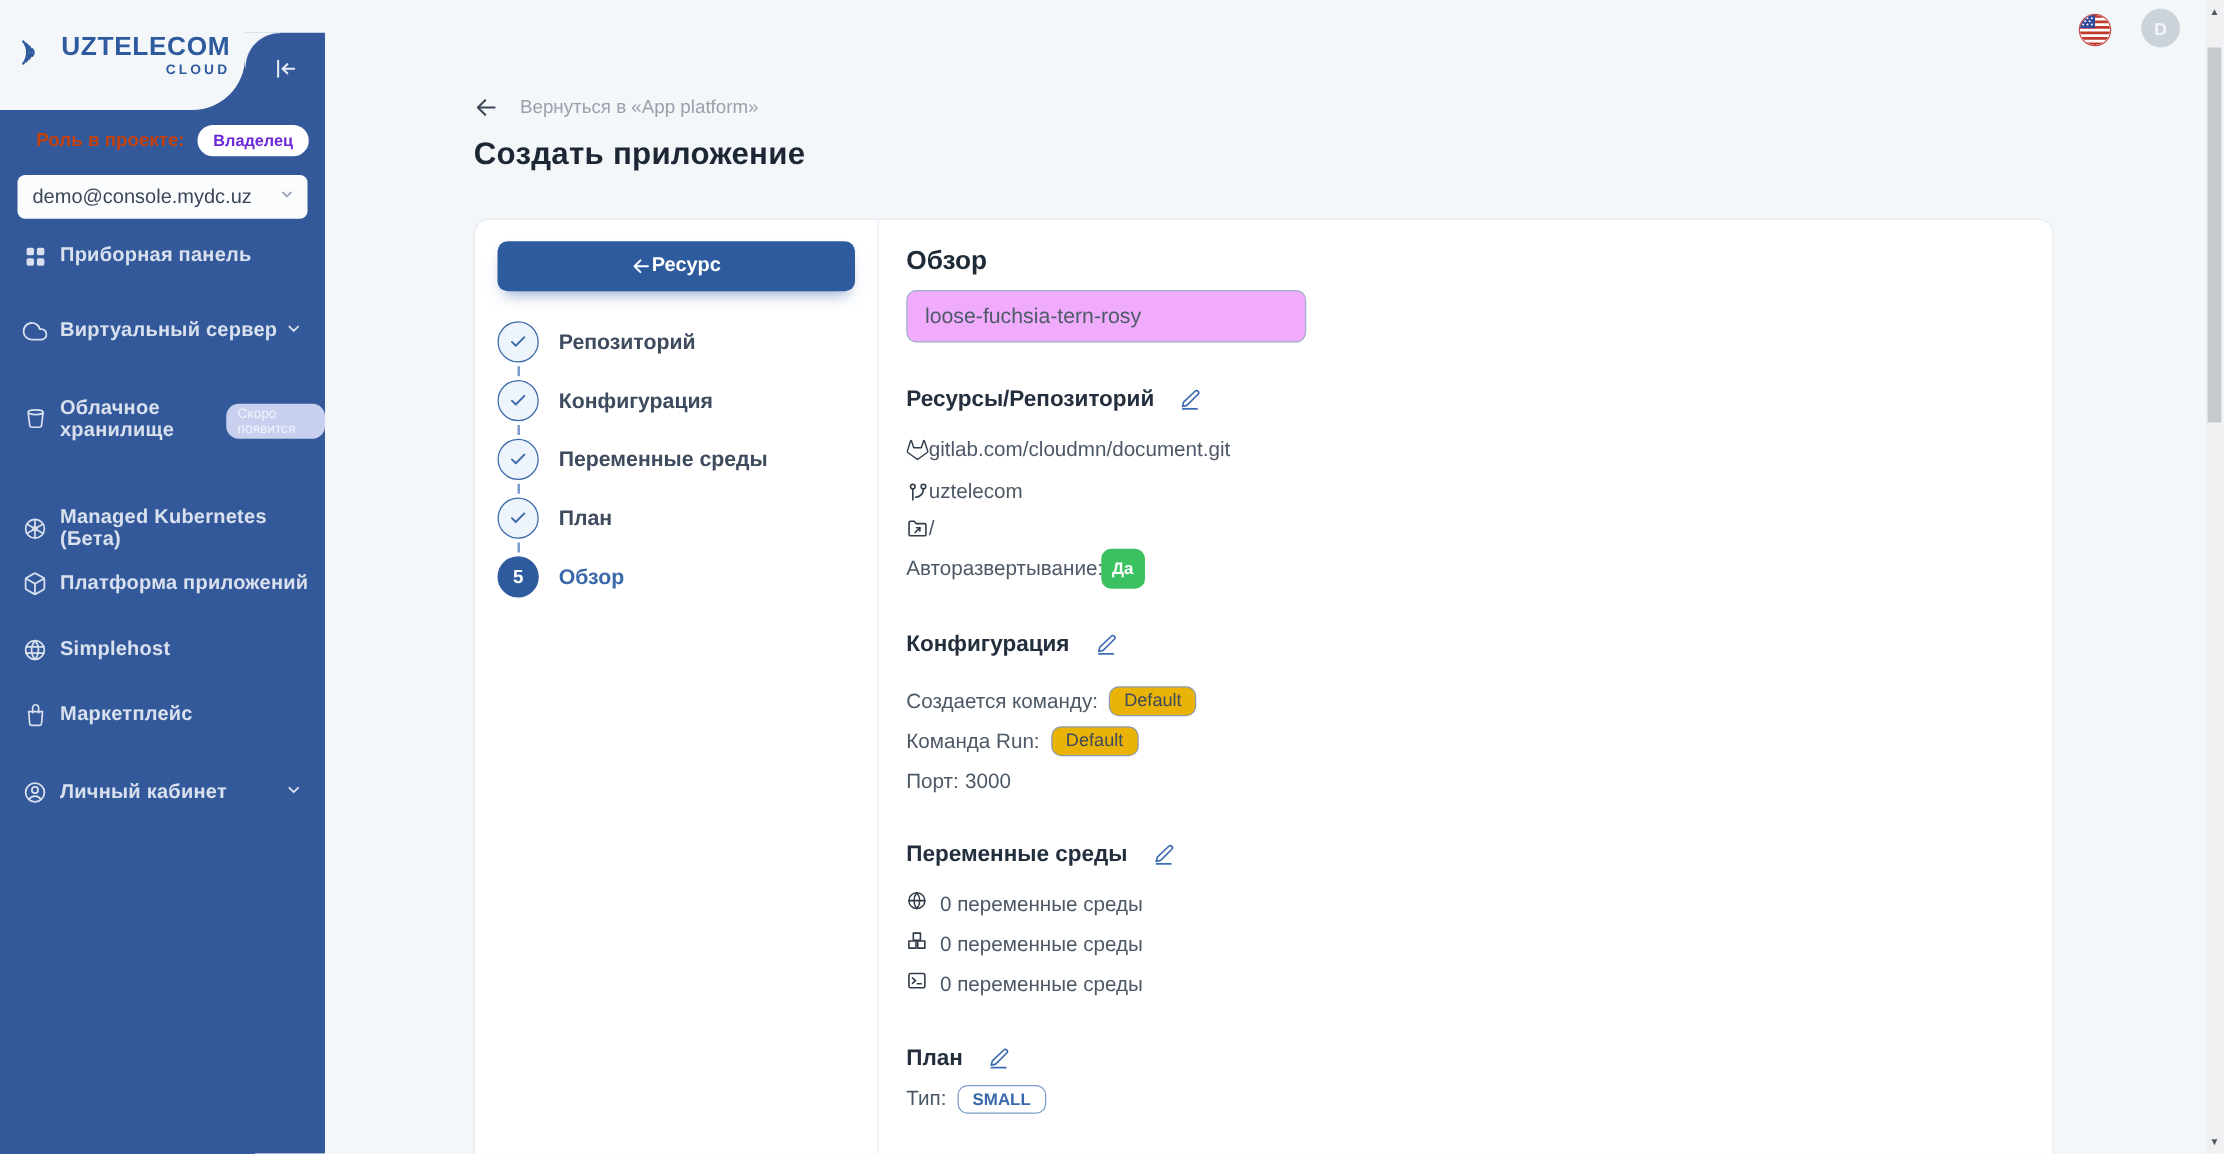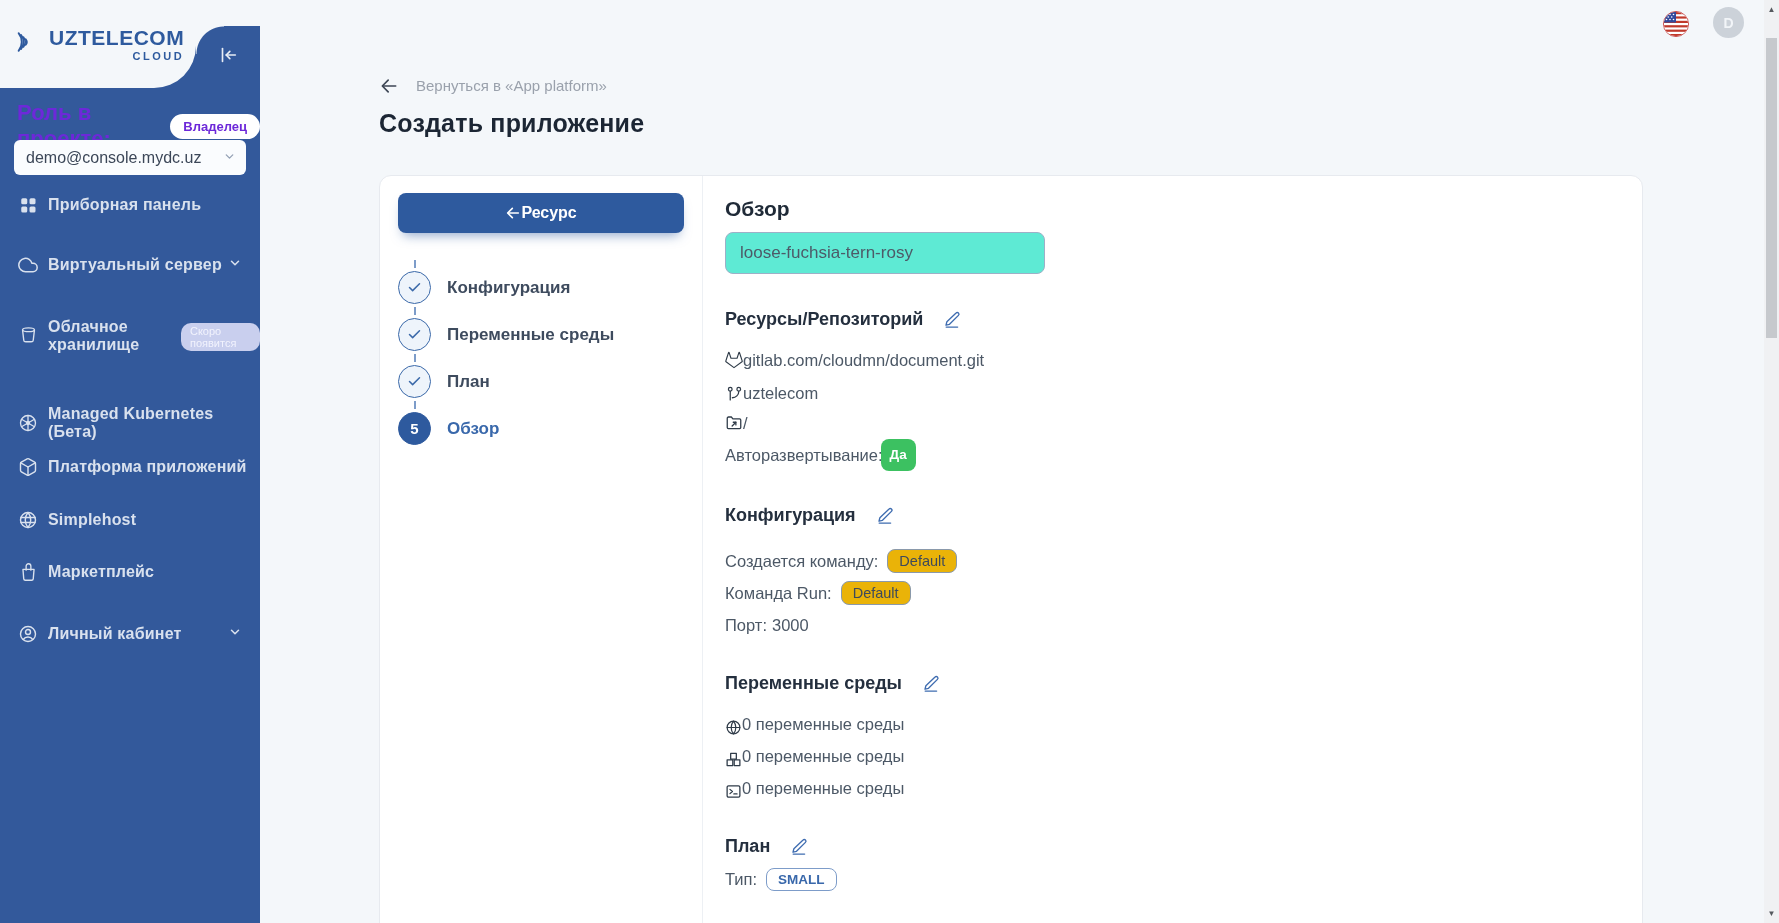--- a/index.html
+++ b/index.html
@@ -15,21 +15,21 @@
   .sb-corner { position:absolute; left:196px; top:26px; width:28px; height:28px; z-index:2;
                background: radial-gradient(circle at 100% 100%, rgba(0,0,0,0) 27px, #f4f7fa 28px); }
   .logo { display:flex; align-items:center; gap:7px; }
   .logo-arcs { color:#2e5a9e; }
   .logo-text { display:flex; flex-direction:column; align-items:flex-end; line-height:1; }
   .logo-name { font-size:21px; font-weight:bold; letter-spacing:.5px; color:#2e5a9e; }
   .logo-sub { font-size:11px; font-weight:bold; letter-spacing:2.5px; color:#2e5a9e; margin-top:3px; }
   .collapse-btn { position:absolute; right:12px; top:40px; z-index:3; width:40px; height:34px; display:flex; align-items:center; justify-content:center; color:#e8edf5; cursor:pointer; }
 
   .role-row { position:absolute; left:17px; top:100px; display:flex; align-items:center; gap:10px; z-index:3; }
-  .role-label { color:#6d28d9; font-size:22px; font-weight:bold; }
+  .role-label { color:#c2410c; font-size:15px; font-weight:bold;margin-left:12px; }
   .role-badge { background:#ffffff; color:#6d28d9; font-size:13px; font-weight:bold; padding:5px 13px; border-radius:15px; }
   .project-select { position:absolute; left:14px; top:140px; width:232px; height:35px; z-index:3; background:#fafcfe; border-radius:6px; display:flex; align-items:center; justify-content:space-between; padding:0 10px 0 12px; font-size:16px; color:#3c4758; cursor:pointer; }
   .project-select .chev { color:#93a0b4; }
 
   .sb-item { position:absolute; left:0; width:260px; display:flex; align-items:center; padding-left:18px; color:#d9e1ee; cursor:pointer; z-index:3; }
   .sb-item .ic { width:20px; height:20px; flex-shrink:0; display:flex; align-items:center; justify-content:center; }
   .sb-item .lbl { margin-left:10px; font-size:16px; font-weight:bold; letter-spacing:.2px; }
   .sb-item .chev-right { position:absolute; right:18px; color:#d9e1ee; }
   .sb-col { display:flex; flex-direction:row; margin-left:10px; }
   .sb-col .lbl { margin-left:0; }
@@ -65,32 +65,32 @@
   .dash-wrap { height:14px; display:flex; }
   .dash { width:0; margin-left:16px; border-left:2px dashed #7d9cc9; height:8px; margin-top:3px; }
 
   
   .overview-col { flex:1; padding:20px 30px 0 22px; }
   .ov-title { font-size:21px; font-weight:bold; color:#1f2a37; line-height:26px; }
   .h3 { font-size:18px; font-weight:bold; color:#242f3e; line-height:24px; }
   .h3-row { display:flex; align-items:center; gap:20px; }
   .edit-btn { color:#3e6cb0; display:flex; cursor:pointer; background:none; border:none; padding:0; }
   .name-h { margin-top:22px; }
-  .name-input { margin-top:10px; width:320px; height:42px; border:1px solid #9db0c7; border-radius:8px; padding:0 14px; font-family:inherit; font-size:17px; color:#4d5a68; background:#5eead4; outline:none; }
+  .name-input { margin-top:10px; width:320px; height:42px; border:1px solid #9db0c7; border-radius:8px; padding:0 14px; font-family:inherit; font-size:17px; color:#4d5a68; background:#f0abfc; outline:none; }
   .sec-repo { margin-top:33px; }
   .info-row { display:flex; align-items:center; font-size:16.5px; color:#4c5866; line-height:24px; }
   .info-row .ic { color:#2f3b48; display:flex; width:18px; justify-content:center; flex-shrink:0; }
   .r1 { margin-top:17px; } .r2 { margin-top:9px; } .r3 { margin-top:6px; } .r4 { margin-top:6px; height:28px; }
   .badge-green { background:#3cc161; color:#ffffff; font-size:13.5px; font-weight:bold; padding:4px 9px; border-radius:8px; }
   .sec-config { margin-top:34px; }
   .cfg-row { margin-top:20px; display:flex; align-items:center; gap:9px; font-size:16.5px; color:#4c5866; height:28px; }
   .cfg-row2 { margin-top:4px; } .cfg-row3 { margin-top:4px; }
   .badge-outline { border:1px solid #8a99ab; border-radius:8px; padding:3px 11px; font-size:14.5px; color:#3e4a5b; background:#eab308; }
   .sec-env { margin-top:32px; }
-  .env-row { display:flex; align-items:flex-end; font-size:16.5px; color:#4c5866; line-height:24px; }
+  .env-row { display:flex; align-items:flex-start; gap:10px; font-size:16.5px; color:#4c5866; line-height:24px; }
   .e1 { margin-top:17px; } .e2 { margin-top:8px; } .e3 { margin-top:8px; }
   .sec-plan { margin-top:34px; }
   .type-row { margin-top:10px; display:flex; align-items:center; gap:9px; font-size:16.5px; color:#4c5866; }
   .badge-plan { border:1px solid #7d9cc9; border-radius:8px; padding:3px 11px; font-size:13.5px; font-weight:bold; color:#3968ab; background:#fff; }
 </style>
 </head>
 <body>
 
 <div class="viewport">
 
@@ -289,20 +289,28 @@
         <span style="display:flex;">
           <svg width="16" height="16" viewBox="0 0 24 24" fill="none" stroke="currentColor" stroke-width="2.4" stroke-linecap="round" stroke-linejoin="round">
               <line x1="20" y1="12" x2="5" y2="12"></line>
               <polyline points="11 5 4 12 11 19"></polyline>
             </svg>
         </span>
         <span>Ресурс</span>
       </button>
 
       <div class="steps">
+        <div class="step-row">
+          <span class="step-circle">
+            <svg width="15" height="15" viewBox="0 0 24 24" fill="none" stroke="currentColor" stroke-width="2.4" stroke-linecap="round" stroke-linejoin="round">
+                <polyline points="20 6 9 17 4 12"></polyline>
+              </svg>
+          </span>
+          <span class="step-label">Репозиторий</span>
+        </div>
         <div class="dash-wrap">
             <span class="dash"></span>
           </div>
 
         <div class="step-row">
           <span class="step-circle">
             <svg width="15" height="15" viewBox="0 0 24 24" fill="none" stroke="currentColor" stroke-width="2.4" stroke-linecap="round" stroke-linejoin="round">
                 <polyline points="20 6 9 17 4 12"></polyline>
               </svg>
           </span>

